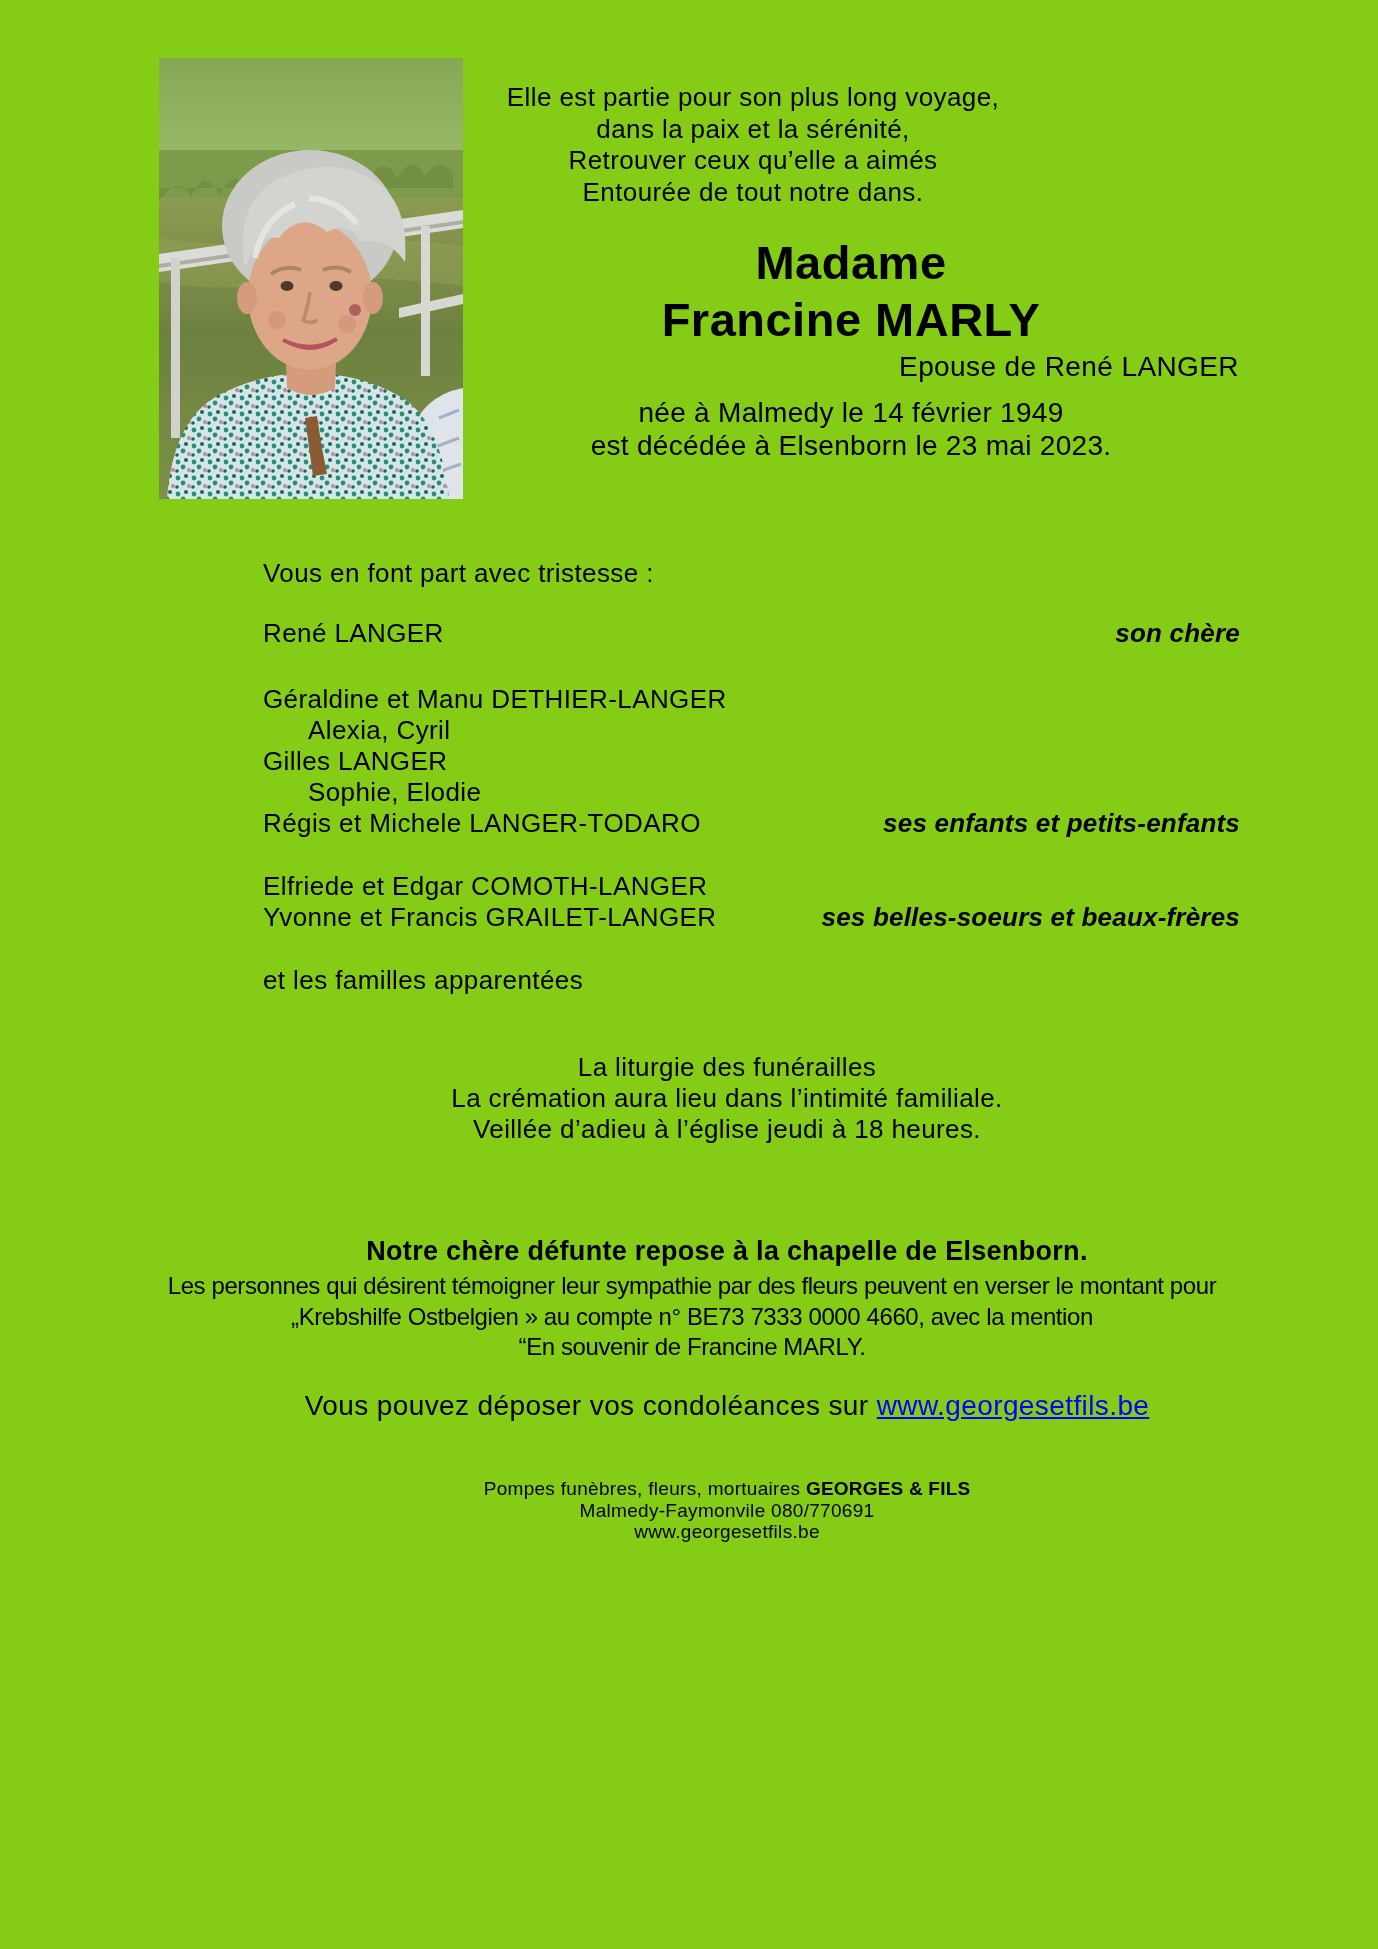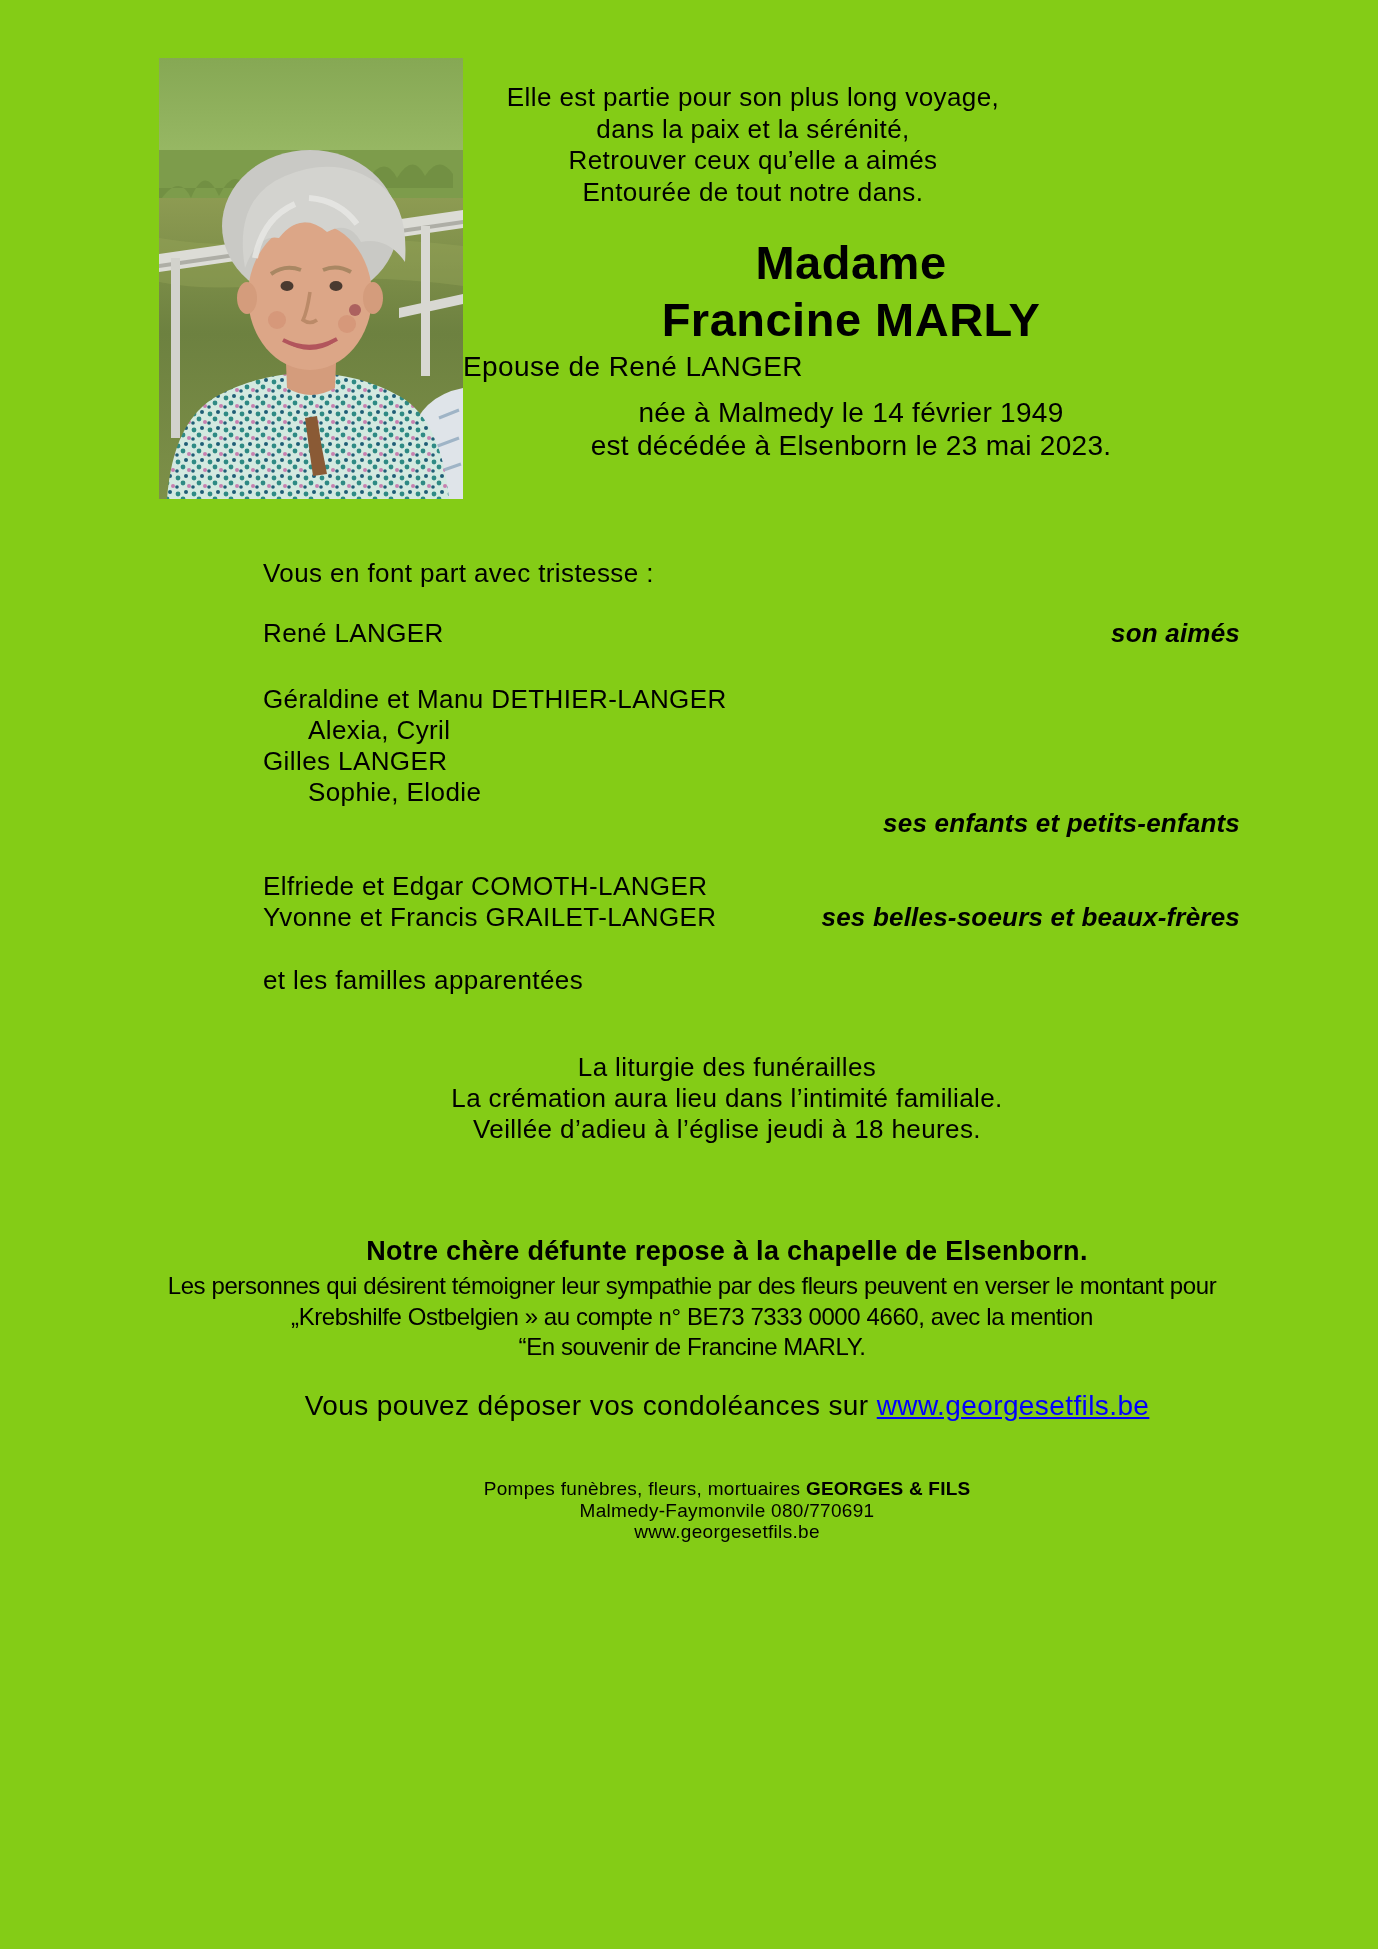--- a/index.html
+++ b/index.html
@@ -14,21 +14,21 @@
   }
   .abs{position:absolute;}
   
   .photo{left:159px;top:58px;width:304px;height:441px;overflow:hidden;}
   
   .poem{left:463px;top:82px;width:580px;text-align:center;
         font-size:26px;line-height:31.7px;letter-spacing:0.4px;}
   
   .title-names{left:463px;top:234px;width:776px;text-align:center;
         font-size:47px;line-height:57px;font-weight:bold;letter-spacing:0.5px;}
-  .spouse-line{left:463px;top:350px;width:776px;text-align:left;
+  .spouse-line{left:463px;top:350px;width:776px;text-align:right;
         font-size:28px;line-height:34px;letter-spacing:0.4px;}
   .vital{left:463px;top:396px;width:776px;text-align:center;
         font-size:28px;line-height:33px;letter-spacing:0.3px;}
   
   .intro{left:263px;top:558px;width:900px;font-size:26px;letter-spacing:0.4px;}
   .fam-row{left:263px;width:977px;font-size:26px;letter-spacing:0.4px;height:31px;}
   .fam-row .name{display:inline-block;}
   .fam-row.indent .name{padding-left:45px;text-align:right;}
   .fam-row .relation{position:absolute;right:0;top:0;
         font-weight:bold;font-style:italic;letter-spacing:0.2px;}
@@ -140,35 +140,36 @@
 
   <div class="abs vital">
     <div>née à Malmedy le 14 février 1949</div>
     <div>est décédée à Elsenborn le 23 mai 2023.</div>
   </div>
 
   <div class="abs intro">Vous en font part avec tristesse :</div>
 
   <div class="abs fam-row" style="top:618px;">
     <span class="name">René LANGER</span>
-    <span class="relation">son aimés</span>
+    <span class="relation">son chère</span>
   </div>
   <div class="abs fam-row" style="top:684px;">
     <span class="name">Géraldine et Manu DETHIER-LANGER</span>
   </div>
   <div class="abs fam-row indent" style="top:715px;">
     <span class="name">Alexia, Cyril</span>
   </div>
   <div class="abs fam-row" style="top:746px;">
     <span class="name">Gilles LANGER</span>
   </div>
   <div class="abs fam-row indent" style="top:777px;">
     <span class="name">Sophie, Elodie</span>
   </div>
   <div class="abs fam-row" style="top:808px;">
+    <span class="name">Régis et Michele LANGER-TODARO</span>
     <span class="relation">ses enfants et petits-enfants</span>
   </div>
   <div class="abs fam-row" style="top:871px;">
     <span class="name">Elfriede et Edgar COMOTH-LANGER</span>
   </div>
   <div class="abs fam-row" style="top:902px;">
     <span class="name">Yvonne et Francis GRAILET-LANGER</span>
     <span class="relation">ses belles-soeurs et beaux-frères</span>
   </div>
   <div class="abs fam-row" style="top:965px;">

